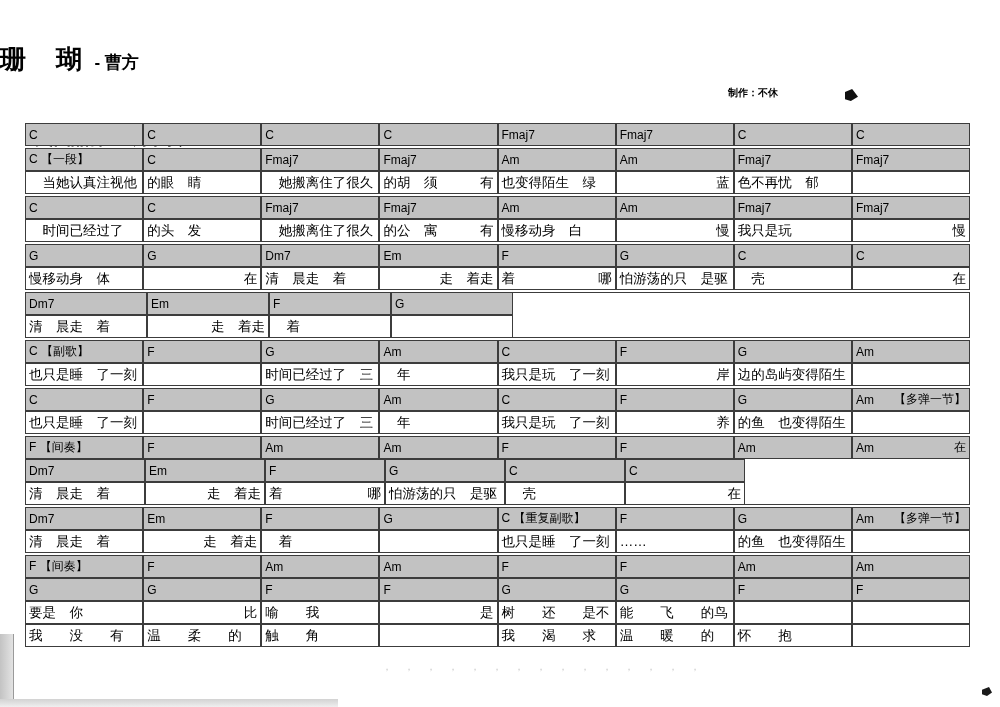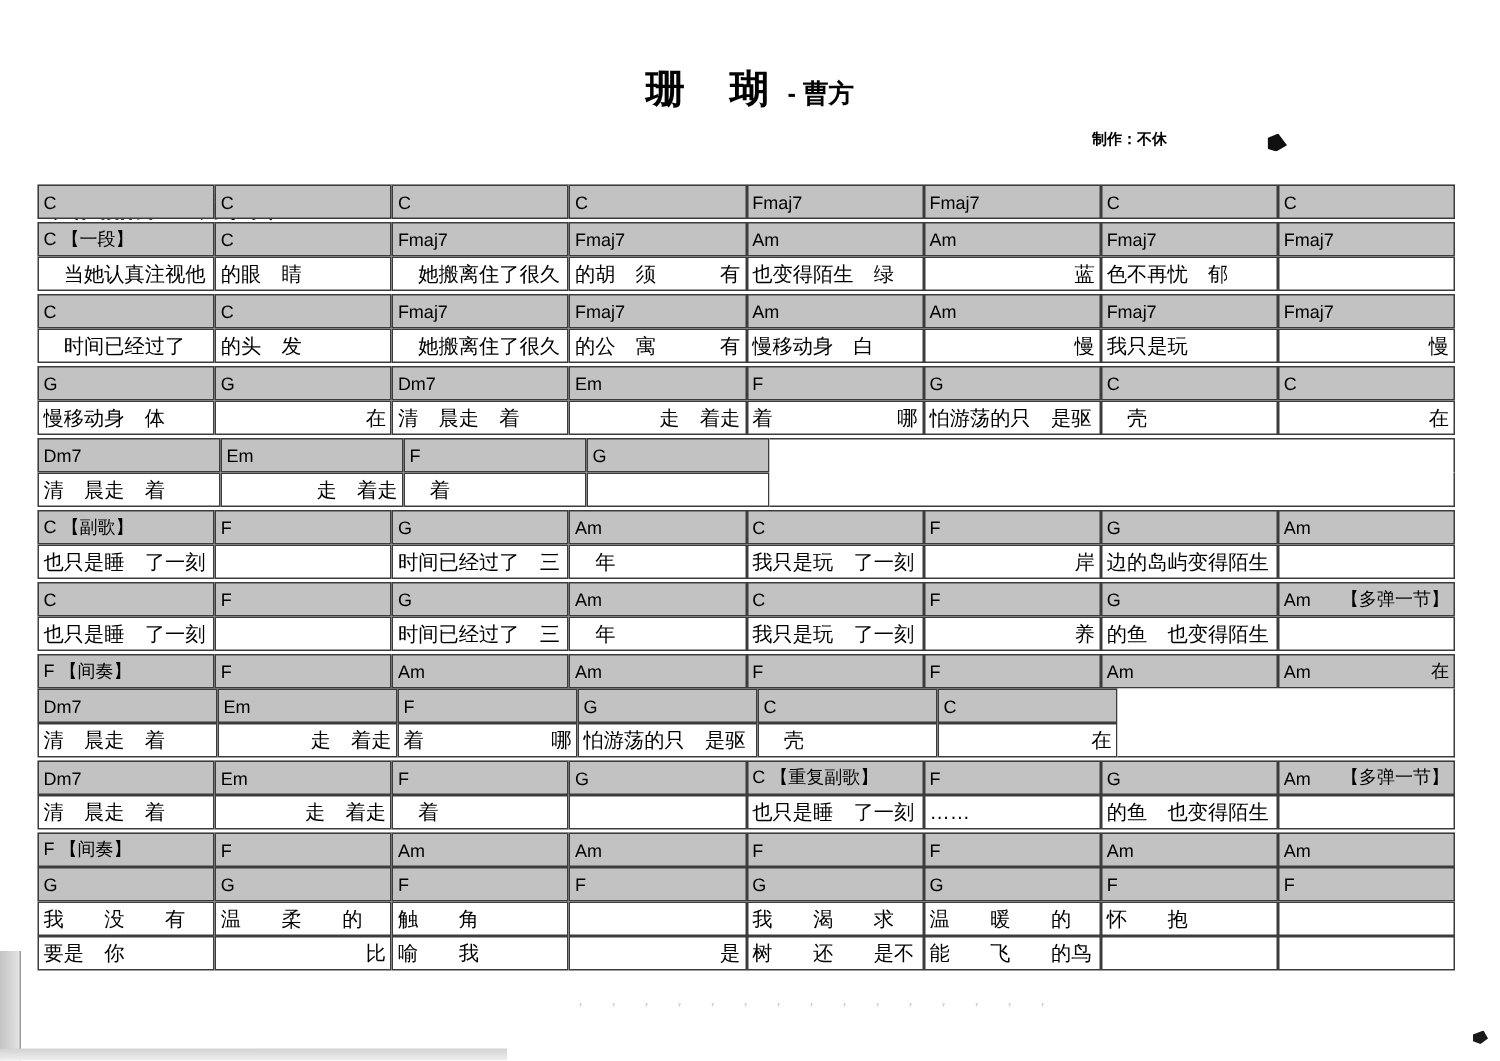--- a/index.html
+++ b/index.html
@@ -1,20 +1,20 @@
 <!DOCTYPE html>
 <html><head>
 <meta charset="utf-8">
 <style>
   html,body{margin:0;padding:0;}
   body{
     width:1000px;height:707px;position:relative;background:#ffffff;
     font-family:"Liberation Sans","DejaVu Sans",sans-serif;color:#000;overflow:hidden;
   }
-  .title-row{position:absolute;top:42px;left:0;width:100%;text-align:center;white-space:nowrap;}
+  .title-row{position:absolute;top:42px;left:0;width:100%;white-space:nowrap;}
   .title-main{font-size:26px;font-weight:bold;letter-spacing:2px;}
   .title-artist{font-size:17px;font-weight:bold;margin-left:6px;}
   .capo-line{position:absolute;top:86px;left:35px;font-size:18px;font-weight:bold;margin-top:40px;}
   .credit-line{position:absolute;top:86px;left:728px;font-size:10px;font-weight:bold;}
   .sheet{position:absolute;left:25px;top:123px;width:945px;}
   .group{margin-bottom:2px;}
   .row{display:flex;width:100%;}
   .cell{
     flex:1 1 0;box-sizing:border-box;height:23px;border:1px solid #3c3c3c;
     display:flex;justify-content:space-between;align-items:center;
@@ -582,67 +582,67 @@
         </div>
         <div class="cell chord">
           <span class="lt">F</span>
         </div>
         <div class="cell chord">
           <span class="lt">F</span>
         </div>
       </div>
       <div class="row">
         <div class="cell lyric">
+          <span class="lt">要是　你</span>
+        </div>
+        <div class="cell lyric">
+          <span class="lt"></span>
+          <span class="rt">比</span>
+        </div>
+        <div class="cell lyric">
+          <span class="lt">喻　　我</span>
+        </div>
+        <div class="cell lyric">
+          <span class="lt"></span>
+          <span class="rt">是</span>
+        </div>
+        <div class="cell lyric">
+          <span class="lt">树　　还　　是不</span>
+        </div>
+        <div class="cell lyric">
+          <span class="lt">能　　飞　　的鸟</span>
+        </div>
+        <div class="cell lyric">
+          <span class="lt"></span>
+        </div>
+        <div class="cell lyric">
+          <span class="lt"></span>
+        </div>
+      </div>
+      <div class="row">
+        <div class="cell lyric">
           <span class="lt">我　　没　　有</span>
         </div>
         <div class="cell lyric">
           <span class="lt">温　　柔　　的</span>
         </div>
         <div class="cell lyric">
           <span class="lt">触　　角</span>
         </div>
         <div class="cell lyric">
           <span class="lt"></span>
         </div>
         <div class="cell lyric">
           <span class="lt">我　　渴　　求</span>
         </div>
         <div class="cell lyric">
           <span class="lt">温　　暖　　的</span>
         </div>
         <div class="cell lyric">
           <span class="lt">怀　　抱</span>
-        </div>
-        <div class="cell lyric">
-          <span class="lt"></span>
-        </div>
-      </div>
-      <div class="row">
-        <div class="cell lyric">
-          <span class="lt">要是　你</span>
-        </div>
-        <div class="cell lyric">
-          <span class="lt"></span>
-          <span class="rt">比</span>
-        </div>
-        <div class="cell lyric">
-          <span class="lt">喻　　我</span>
-        </div>
-        <div class="cell lyric">
-          <span class="lt"></span>
-          <span class="rt">是</span>
-        </div>
-        <div class="cell lyric">
-          <span class="lt">树　　还　　是不</span>
-        </div>
-        <div class="cell lyric">
-          <span class="lt">能　　飞　　的鸟</span>
-        </div>
-        <div class="cell lyric">
-          <span class="lt"></span>
         </div>
         <div class="cell lyric">
           <span class="lt"></span>
         </div>
       </div>
     </div>
   </div>
 
 <div class="watermark">，，，，，，，，，，，，，，，</div>
 <div class="blob-top-right"></div>

